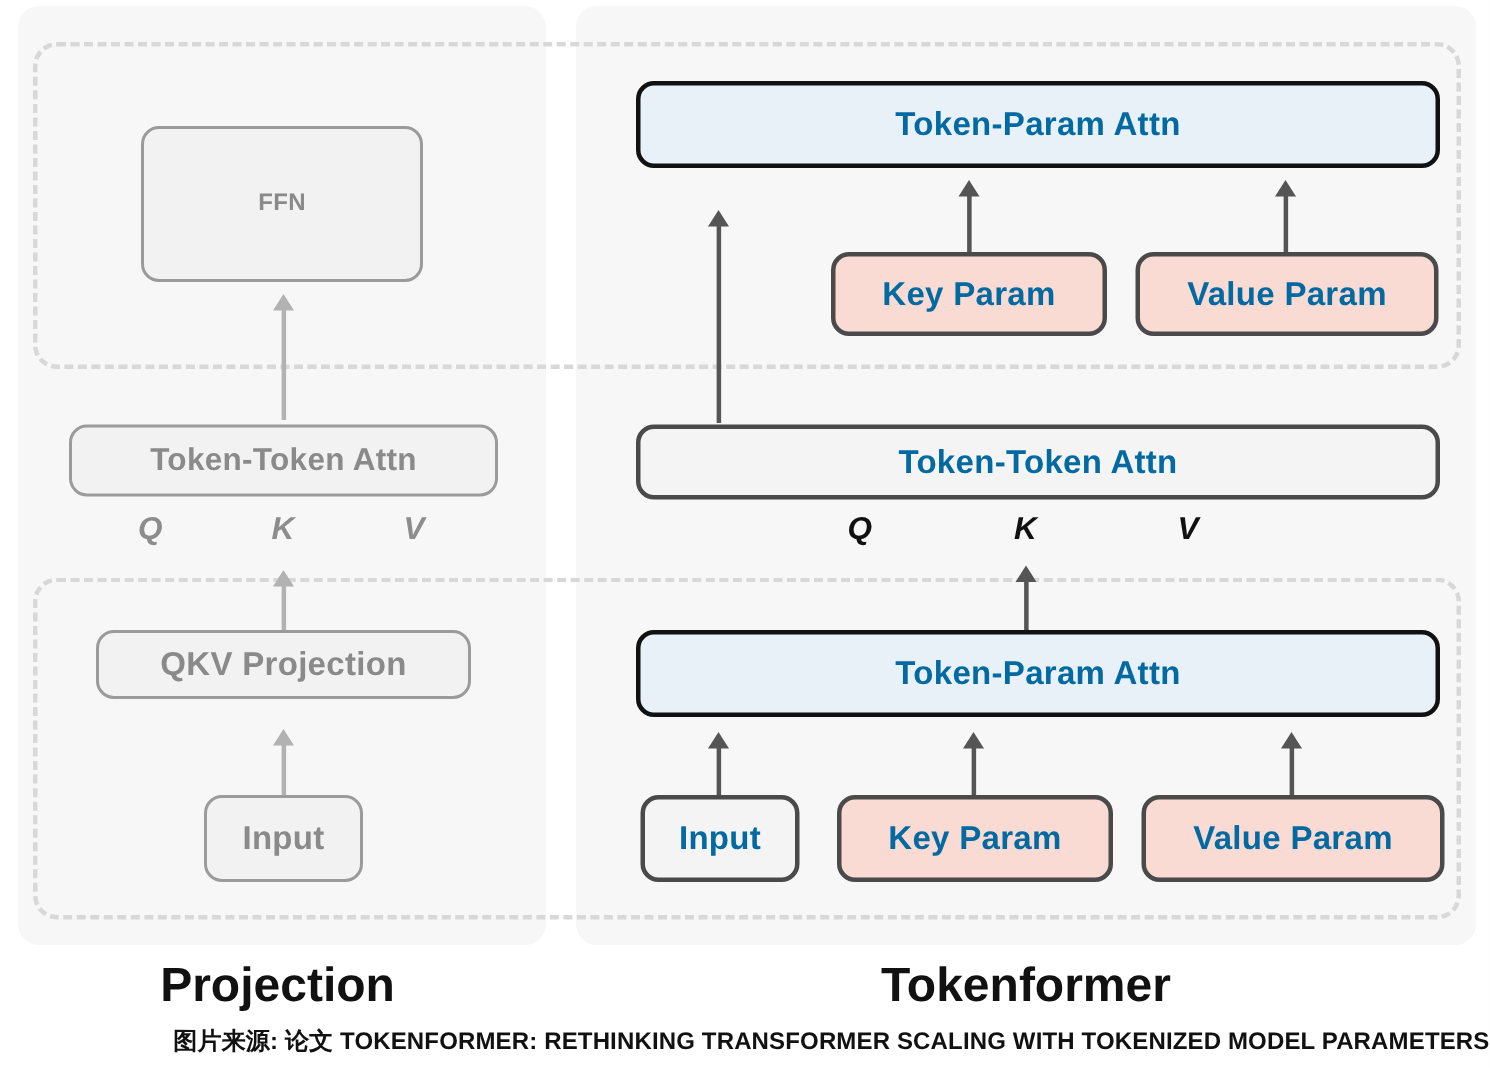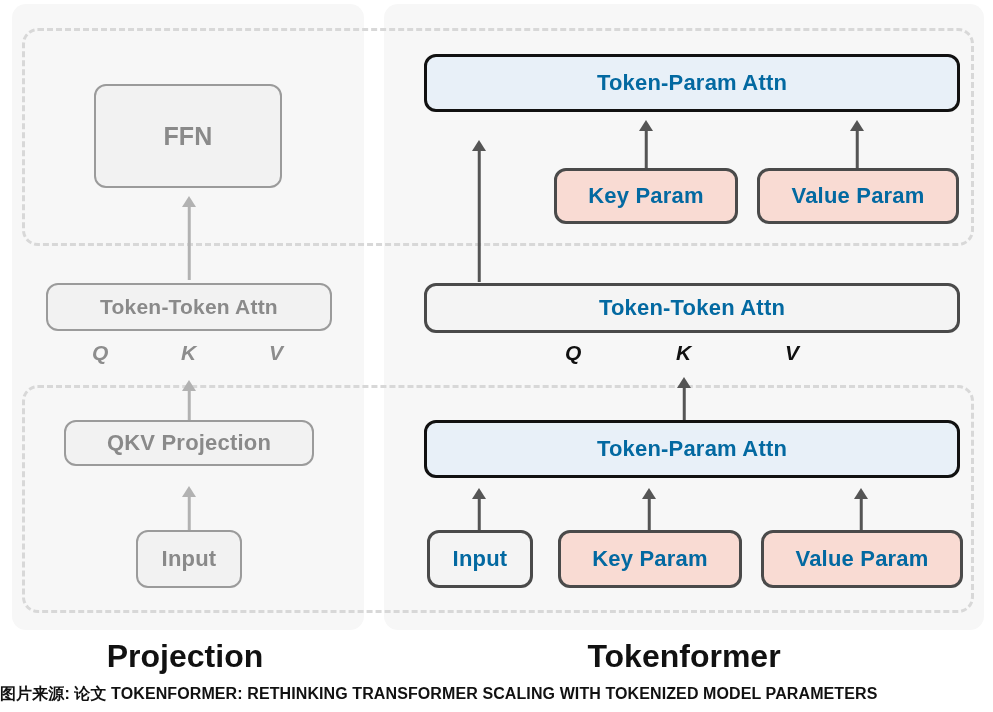--- a/index.html
+++ b/index.html
@@ -104,37 +104,37 @@
     color: #111111;
     text-align: center;
   }
   #caption-transformer  { left: 0px;   top: 638px; width: 370px; }
   #caption-tokenformer  { left: 384px; top: 638px; width: 600px; }
 
   #source-line {
     position: absolute;
     left: 0; right: 0;
     top: 684px;
-    text-align: left;
+    text-align: right;
     font-size: 16px;
     font-weight: bold;
     color: #111111;
     letter-spacing: .1px;
   }
 </style>
 </head>
 <body>
 
 <div class="panel-bg" id="panel-bg-left"></div>
 <div class="panel-bg" id="panel-bg-right"></div>
 
 <div class="dashed-box" id="dashed-top"></div>
 <div class="dashed-box" id="dashed-bottom"></div>
 
-<div class="node faded" id="left-ffn" style="left:94px; top:84px; width:188px; height:104px; font-size:25px;">FFN</div>
+<div class="node faded" id="left-ffn" style="left:94px; top:84px; width:188px; height:104px; font-size:16px;">FFN</div>
 
 <div class="arrow faded" id="left-arrow-tt-to-ffn" style="left:181px; top:196px; width:16px; height:84px;">
   <div class="head"></div>
   <div class="shaft" style="top:9px; bottom:0;"></div>
 </div>
 
 <div class="node faded" id="left-token-token" style="left:46px; top:283px; width:286px; height:48px; font-size:21px;">Token-Token Attn</div>
 
 <div class="qkv faded" style="left:92px;  top:341px;">Q</div>
 <div class="qkv faded" style="left:181px; top:341px;">K</div>

